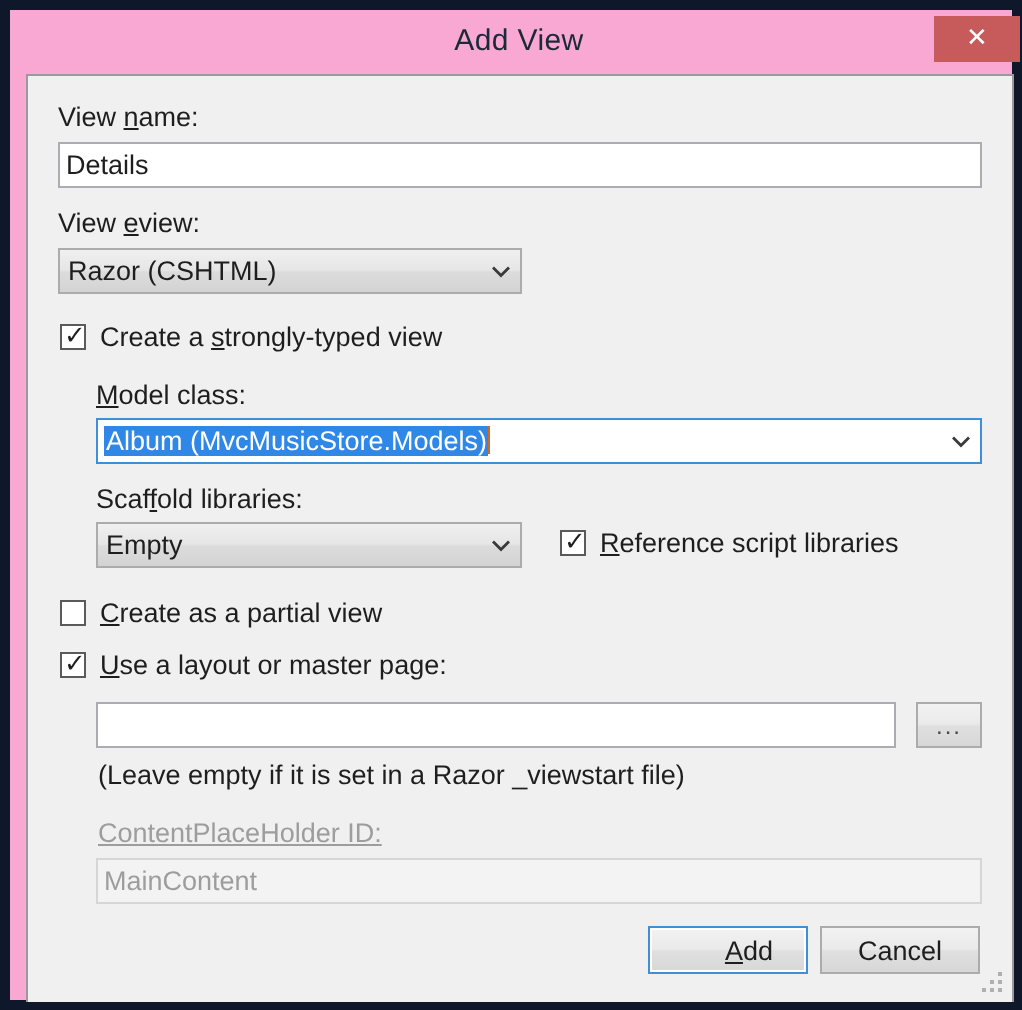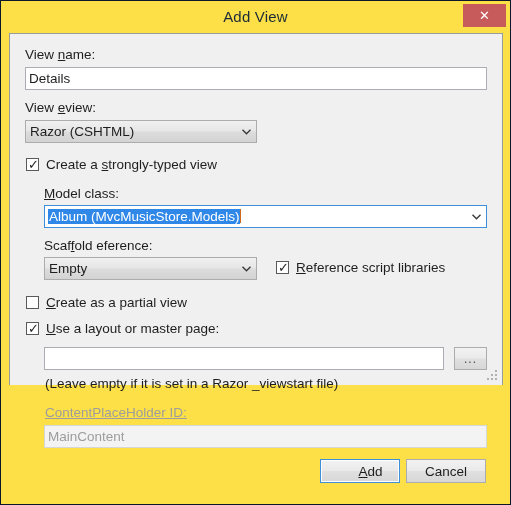--- a/index.html
+++ b/index.html
@@ -14,22 +14,22 @@
     font-family: "Liberation Sans", sans-serif;
   }
 
   
   #dialog-window {
     position: absolute;
     left: 0; top: 0;
     width: 511px;
     height: 505px;
     box-sizing: border-box;
-    background: #fde047;           
-    border: 1px solid #0f172a;
+    background: #f9a8d4;           
+    border: 5px solid #0f172a;
   }
 
   
   #title-bar {
     position: absolute;
     left: 0; top: 0;
     width: 509px;
     height: 32px;
   }
   #window-title {
@@ -64,21 +64,21 @@
     font-size: 13px;
     font-family: "DejaVu Sans", sans-serif;
   }
 
   
   #dialog-client {
     position: absolute;
     left: 8px;
     top: 32px;
     width: 494px;
-    height: 352px;
+    height: 464px;
     background: #f0f0f0;
     border: 1px solid #9a9a9a;
     border-bottom: none;
     box-sizing: border-box;
   }
 
   
   .lbl {
     position: absolute;
     font-size: 13.5px;
@@ -268,21 +268,21 @@
     <div class="lbl" style="left:34px; top:152px;"><span class="ul">M</span><span>odel class:</span></div>
     <div class="combo focused" style="left:34px; top:171px; width:443px; height:23px;">
       <div class="combo-text"><span class="sel">Album (MvcMusicStore.Models)</span><span class="caret"></span></div>
       <div class="arrow">
         <svg width="9" height="6" viewBox="0 0 9 6">
             <path d="M0.5 0.8 L4.5 4.8 L8.5 0.8" stroke="#3a3a3a" stroke-width="1.4" fill="none"></path>
           </svg>
       </div>
     </div>
 
-    <div class="lbl" style="left:34px; top:204px;"><span>Scaf</span><span class="ul">f</span><span>old eference:</span></div>
+    <div class="lbl" style="left:34px; top:204px;"><span>Scaf</span><span class="ul">f</span><span>old libraries:</span></div>
     <div class="combo" style="left:34px; top:223px; width:213px; height:23px;">
       <div class="combo-text">Empty</div>
       <div class="arrow">
         <svg width="9" height="6" viewBox="0 0 9 6">
             <path d="M0.5 0.8 L4.5 4.8 L8.5 0.8" stroke="#3a3a3a" stroke-width="1.4" fill="none"></path>
           </svg>
       </div>
     </div>
 
     <div class="checkrow" style="left:266px; top:226px;">

